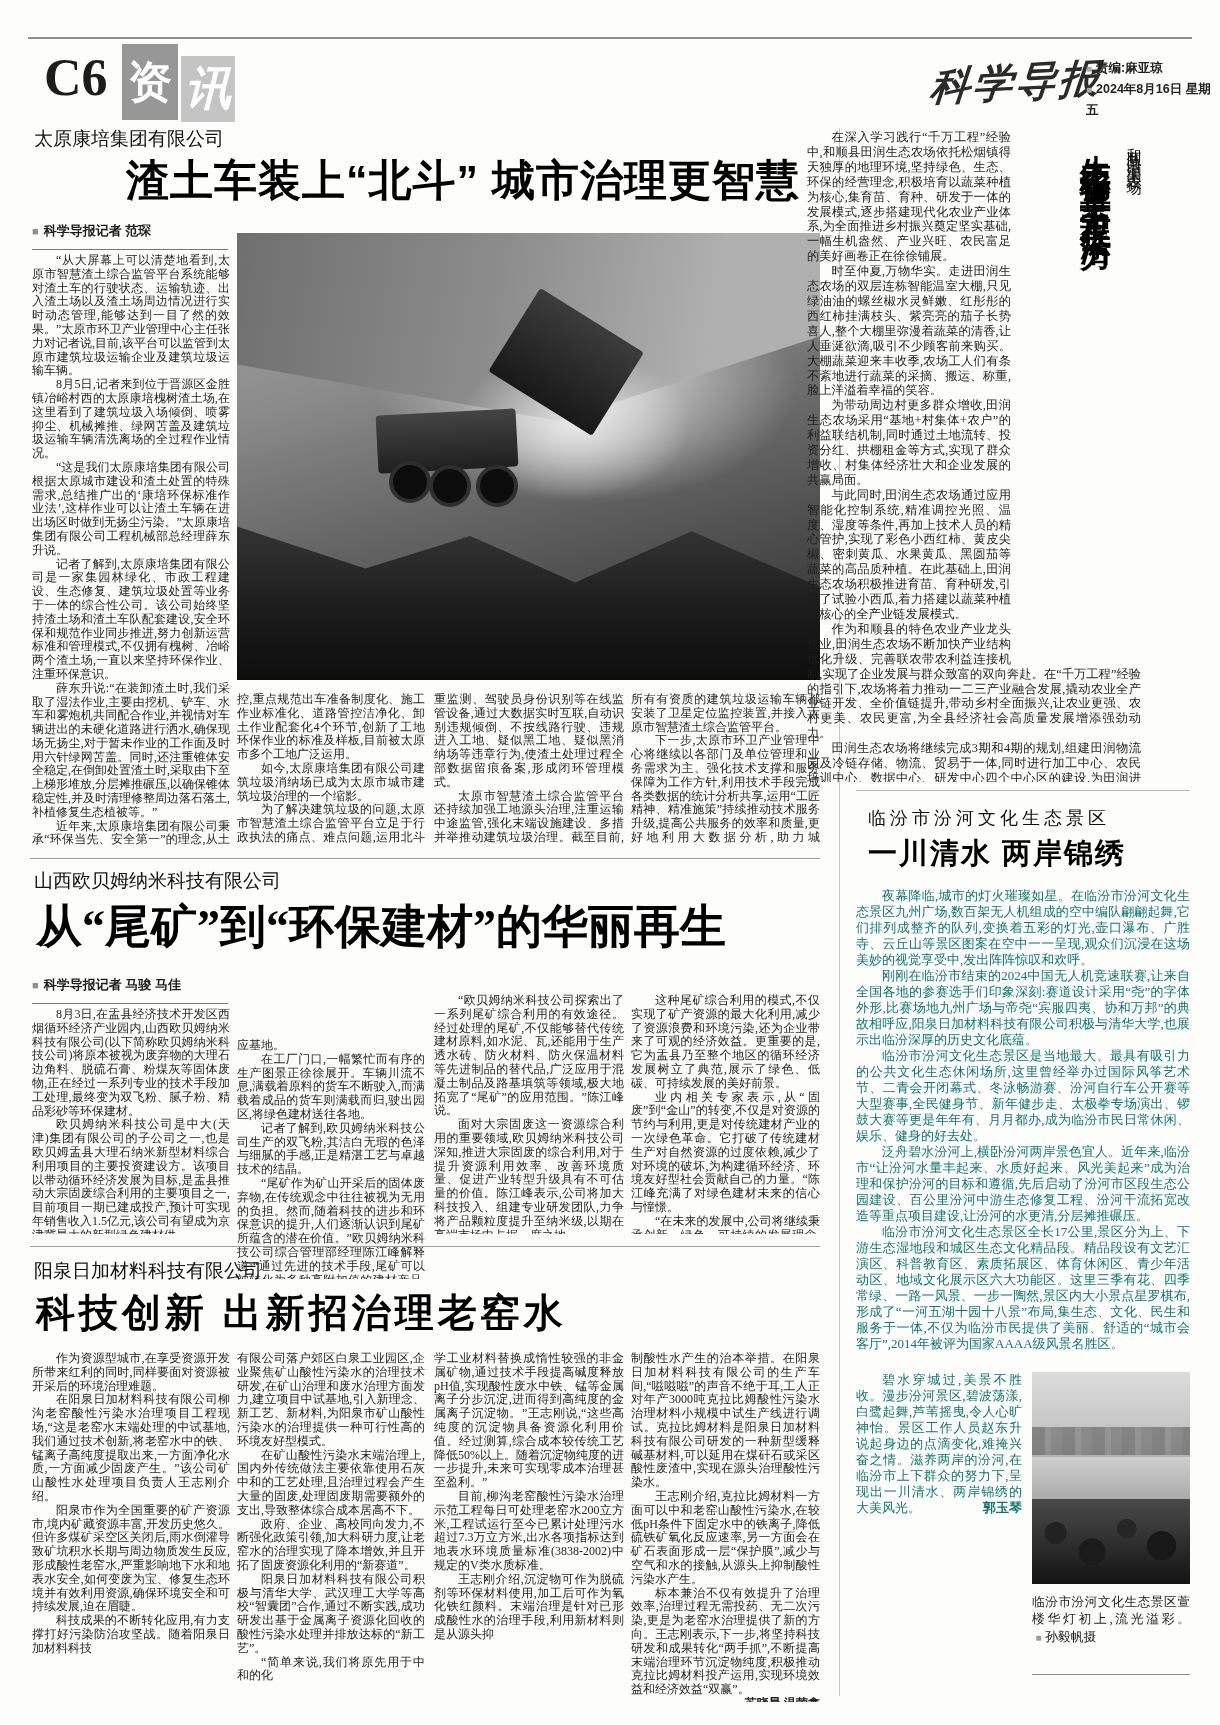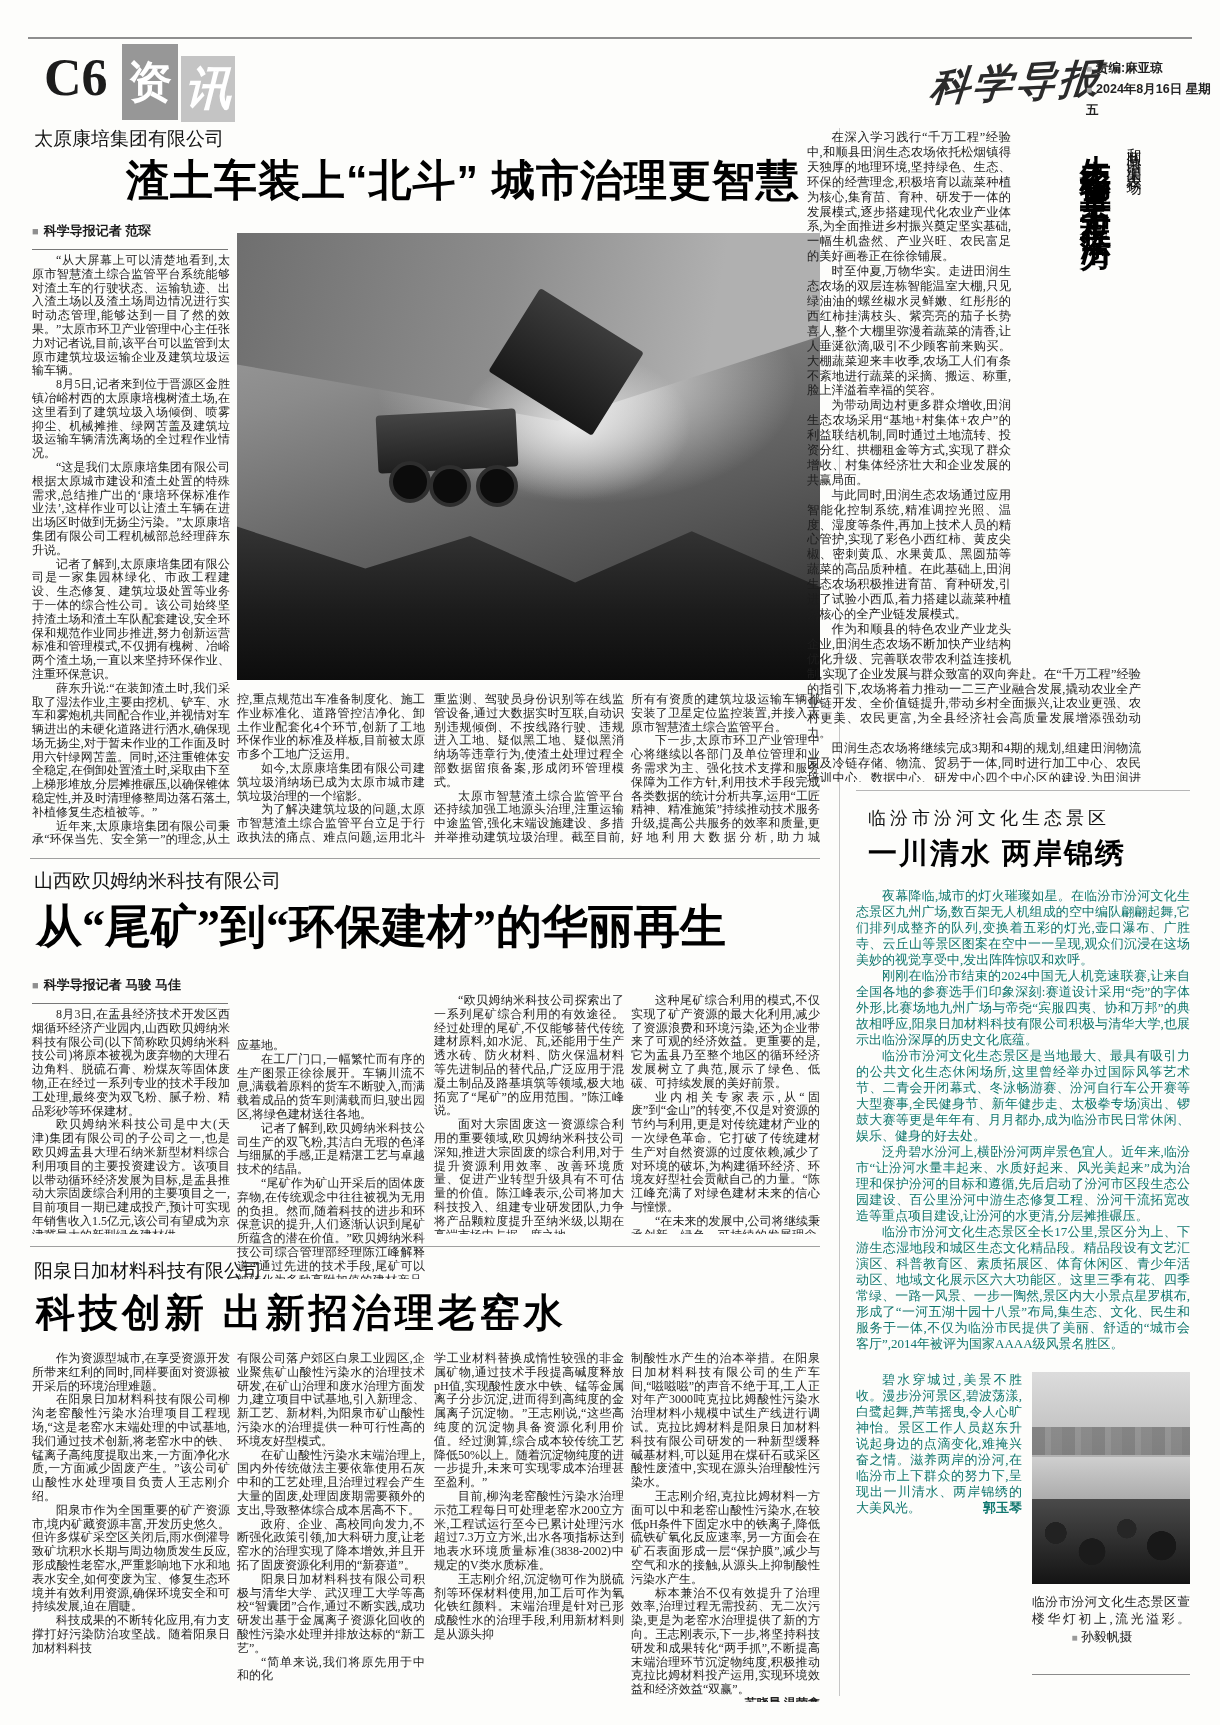--- a/index.html
+++ b/index.html
@@ -62,21 +62,21 @@
   .p2-water{position:absolute;left:0;top:40%;width:100%;height:22%;
      background:linear-gradient(180deg,#cfcfcf,#a8a8a8);}
   .p2-lotus{position:absolute;left:0;bottom:0;width:100%;height:40%;
      background:radial-gradient(circle 18px at 15% 40%,#222 60%,transparent 62%),
                 radial-gradient(circle 22px at 38% 62%,#1b1b1b 60%,transparent 62%),
                 radial-gradient(circle 16px at 60% 35%,#262626 60%,transparent 62%),
                 radial-gradient(circle 24px at 82% 55%,#181818 60%,transparent 62%),
                 linear-gradient(180deg,#4a4a4a,#141414);}
   .caption{position:absolute;font-size:12.8px;line-height:17px;text-align:justify;border-bottom:1px solid #8a8a8a;
      padding-bottom:8px;overflow:hidden;}
-  .caption .credit{font-family:"Liberation Sans",sans-serif;margin-left:36px;}
+  .caption .credit{font-family:"Liberation Sans",sans-serif;}
   .caption .sq{color:#9a9a9a;font-size:10px;}
 </style>
 </head>
 <body>
 
 <div id="page">
 
   <div class="hrule" style="left:28px;top:37px;width:1164px;height:2px;background:#8e8e8e;"></div>
   <div class="pageno" style="left:44px;top:48px;">C6</div>
   <div class="secbox" style="left:122px;top:44px;width:56px;height:76px;background:#979797;font-size:44px;">

